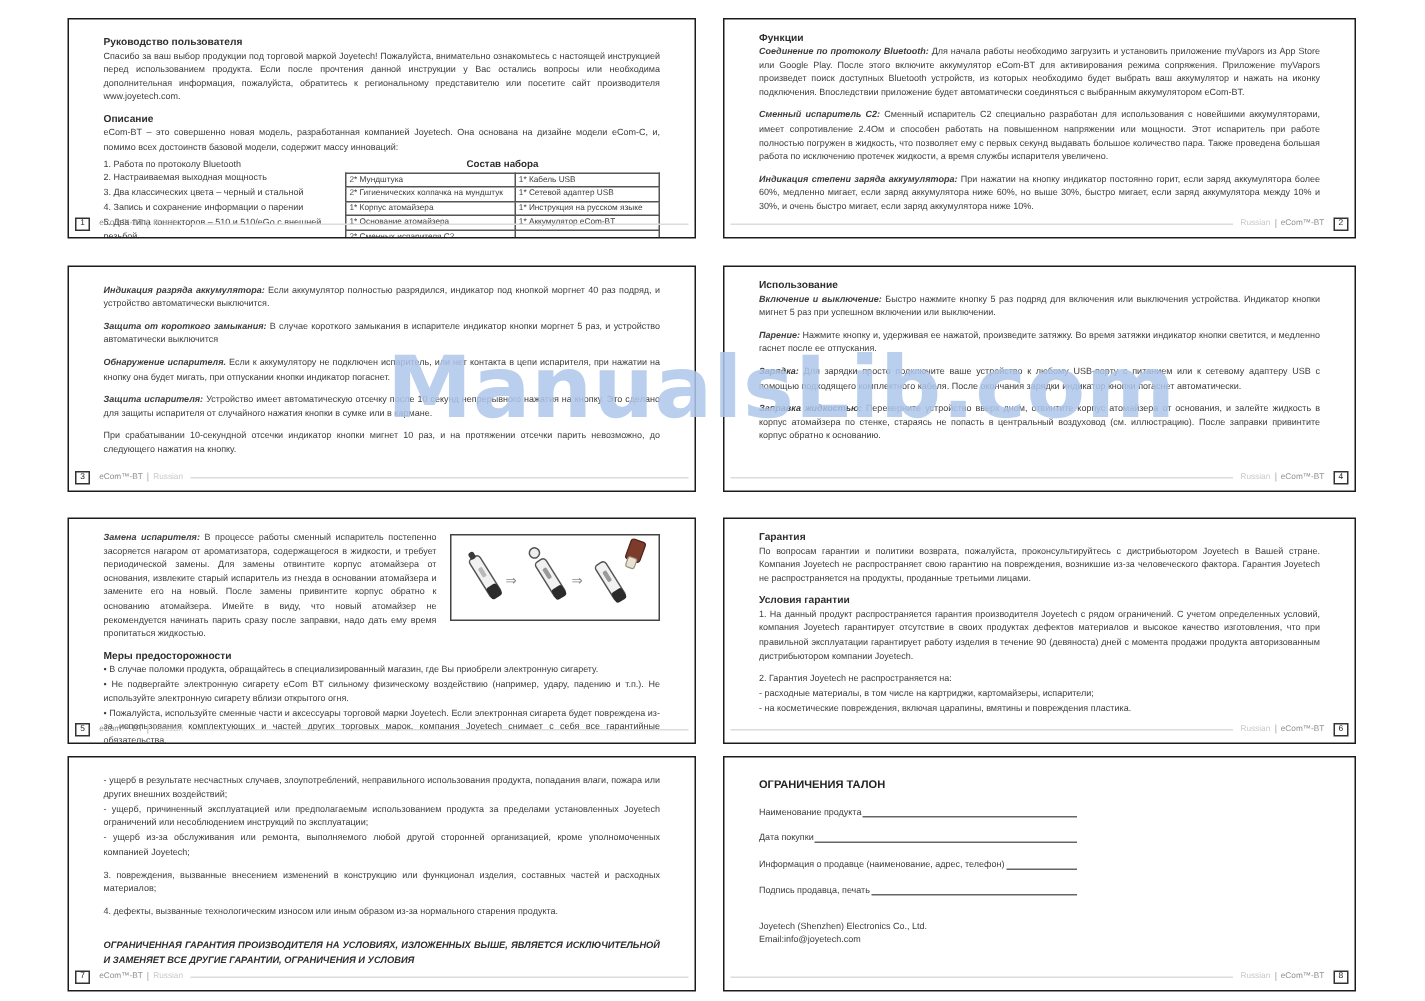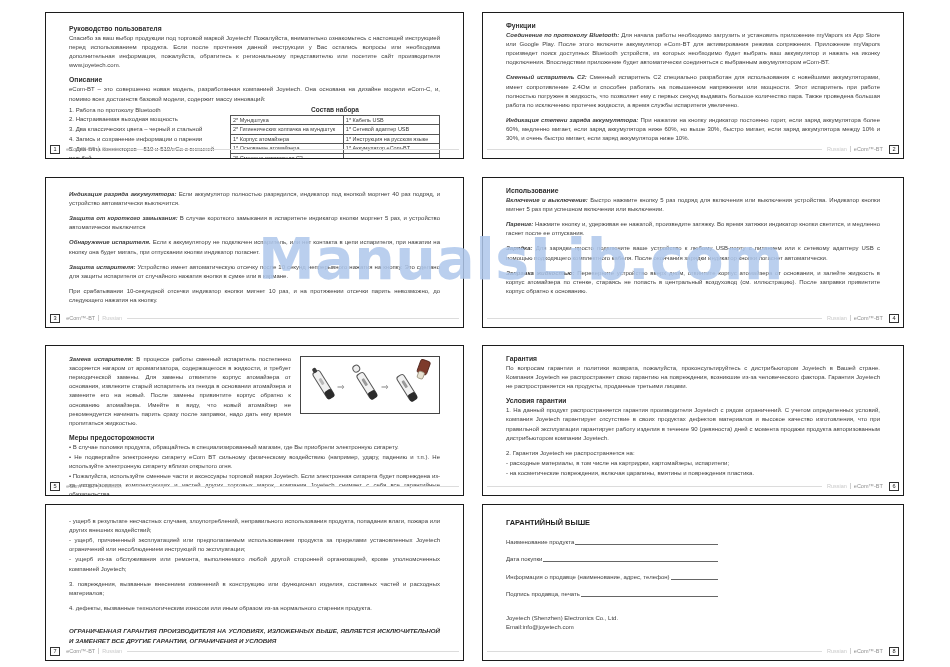--- a/index.html
+++ b/index.html
@@ -223,21 +223,21 @@
   <div class="caps">ОГРАНИЧЕННАЯ ГАРАНТИЯ ПРОИЗВОДИТЕЛЯ НА УСЛОВИЯХ, ИЗЛОЖЕННЫХ ВЫШЕ, ЯВЛЯЕТСЯ ИСКЛЮЧИТЕЛЬНОЙ И ЗАМЕНЯЕТ ВСЕ ДРУГИЕ ГАРАНТИИ, ОГРАНИЧЕНИЯ И УСЛОВИЯ</div>
   <div class="footer">
     <span class="pnum">7</span>
     <span class="brand">eCom™-BT</span>
     <span class="lang">Russian</span>
     <span class="frule"></span>
   </div>
 </div>
 
 <div class="page pg8">
-  <div class="h-big">ГАРАНТИЙНЫЙ ВЫШЕ</div>
+  <div class="h-big">ОГРАНИЧЕНИЯ ТАЛОН</div>
   <div class="field">
     <span class="lbl">Наименование продукта</span>
     <span class="fill"></span>
   </div>
   <div class="field">
     <span class="lbl">Дата покупки</span>
     <span class="fill"></span>
   </div>
   <div class="field">
     <span class="lbl">Информация о продавце (наименование, адрес, телефон)</span>

